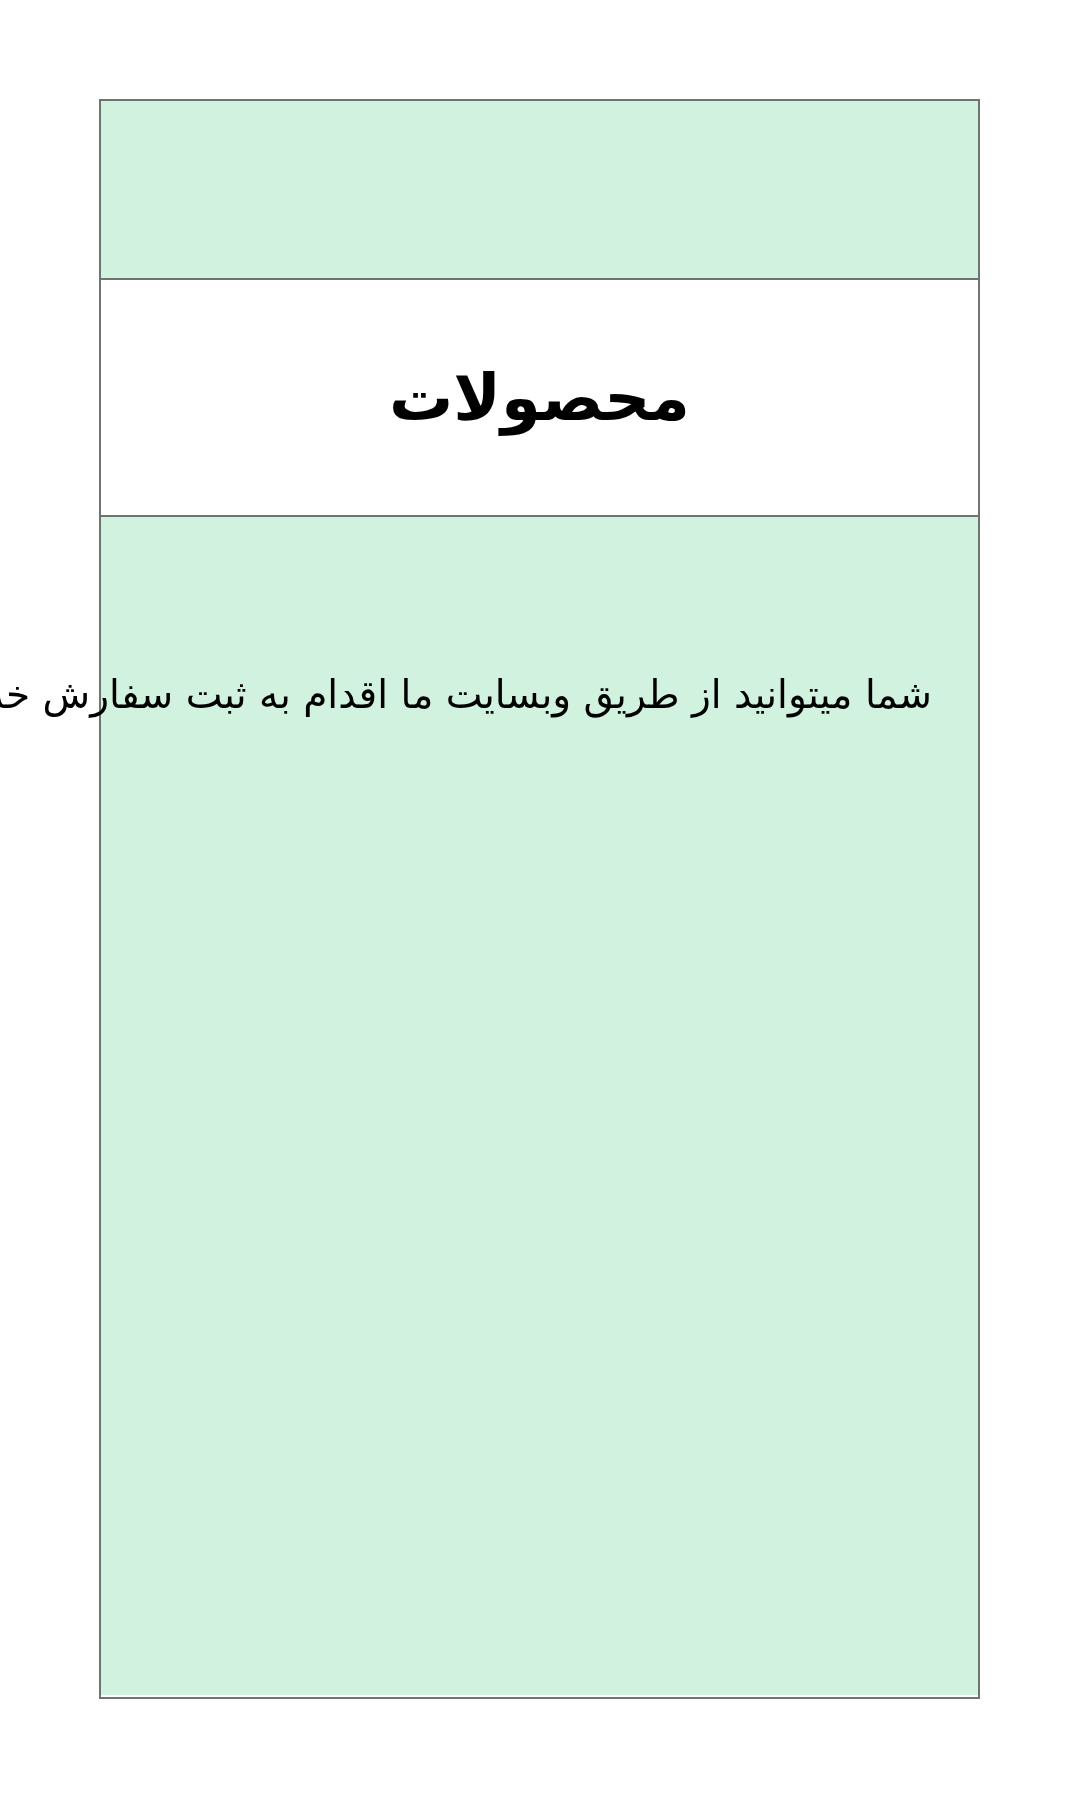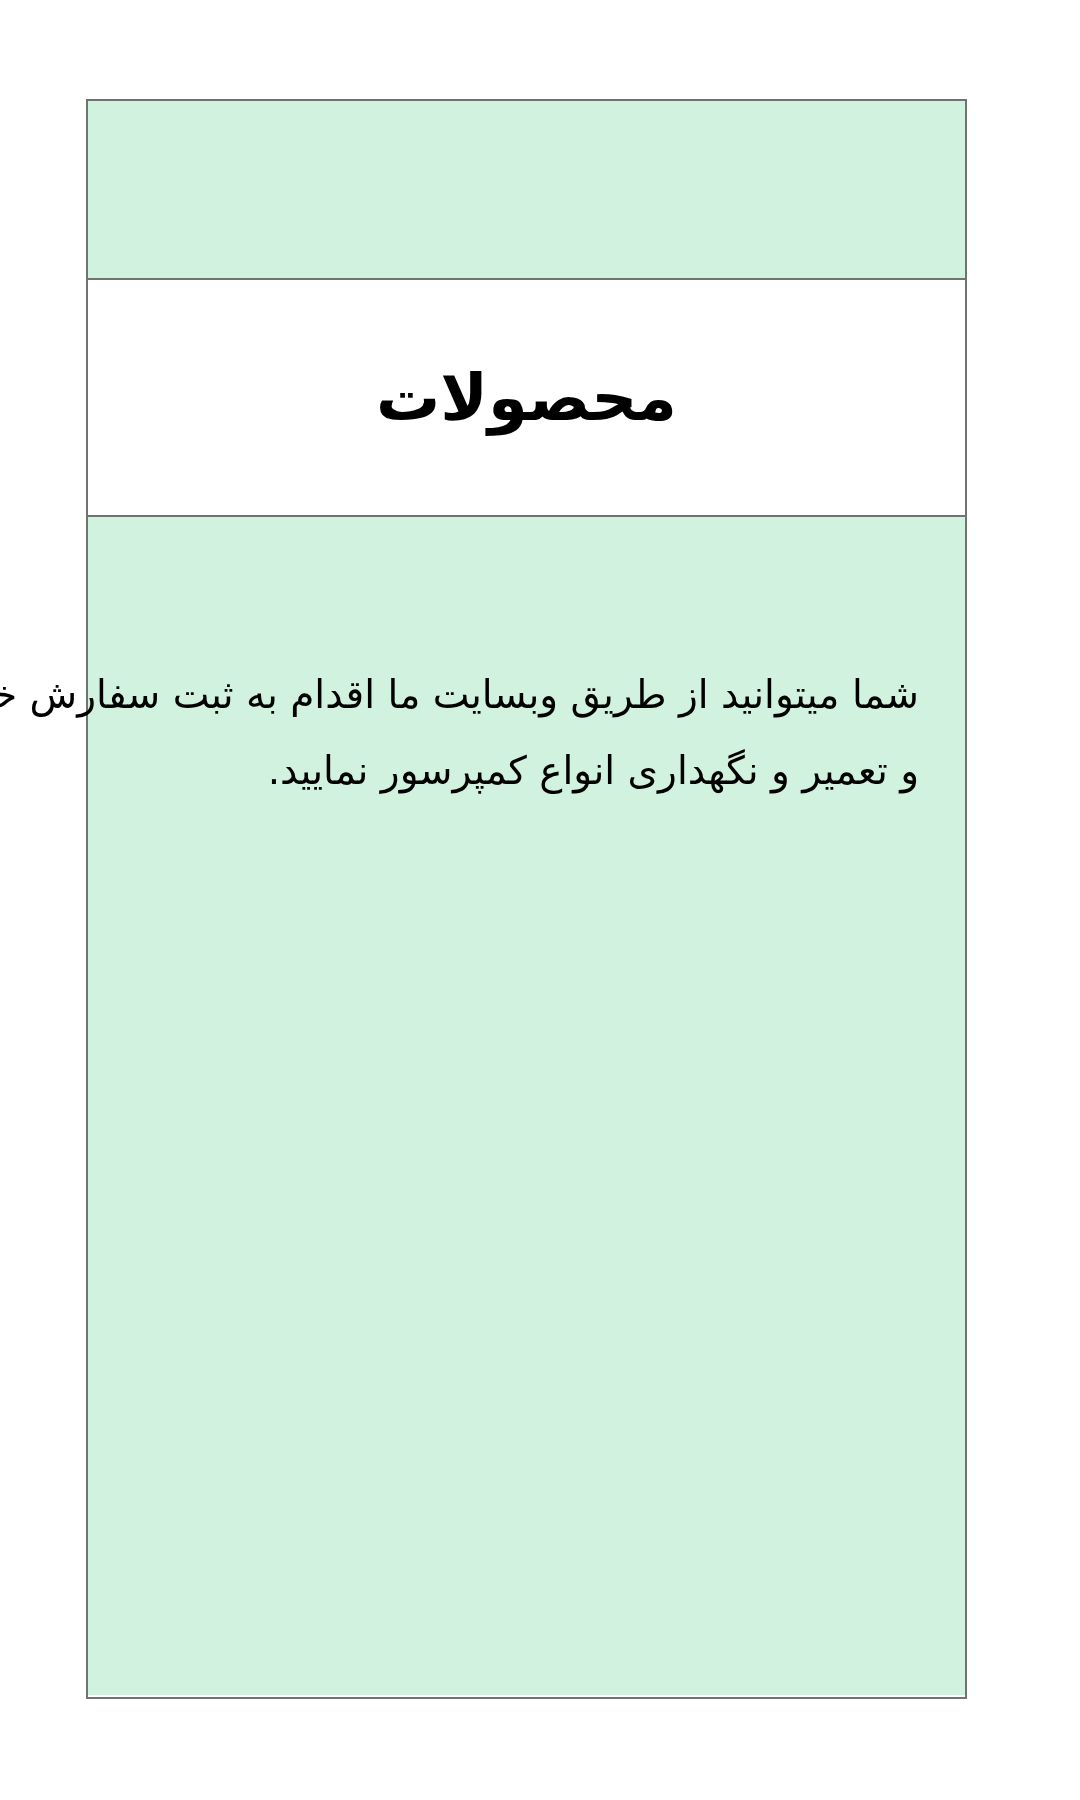--- a/index.html
+++ b/index.html
@@ -11,21 +11,21 @@
   body {
     width: 1080px;
     height: 1800px;
     position: relative;
     overflow: hidden;
     font-family: "DejaVu Sans", sans-serif;
     color: #000000;
   }
   .panel {
     position: absolute;
-    left: 86px;
+    left: 99px;
     top: 99px;
     width: 881px;
     height: 1600px;
     border: 2px solid #6e746f;
     background: #ffffff;
     direction: rtl;
   }
   .sec-hero {
     height: 179px;
     background: #d1f2de;
@@ -72,17 +72,16 @@
 
   <div class="sec-hero"></div>
 
   <div class="sec-title">
     <h1 class="page-title">محصولات</h1>
   </div>
 
   <div class="sec-body">
     <p class="desc">
       <span class="desc-line">شما میتوانید از طریق وبسایت ما اقدام به ثبت سفارش خرید</span>
-      <span class="desc-line">و تعمیر و نگهداری انواع کمپرسور نمایید.</span>
     </p>
   </div>
 
 </div>
 
 </body></html>

